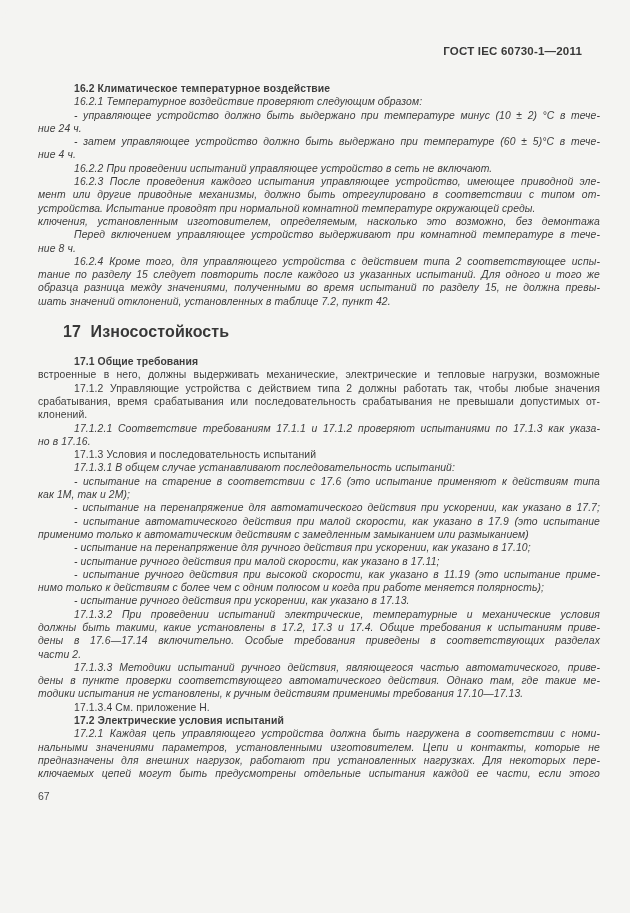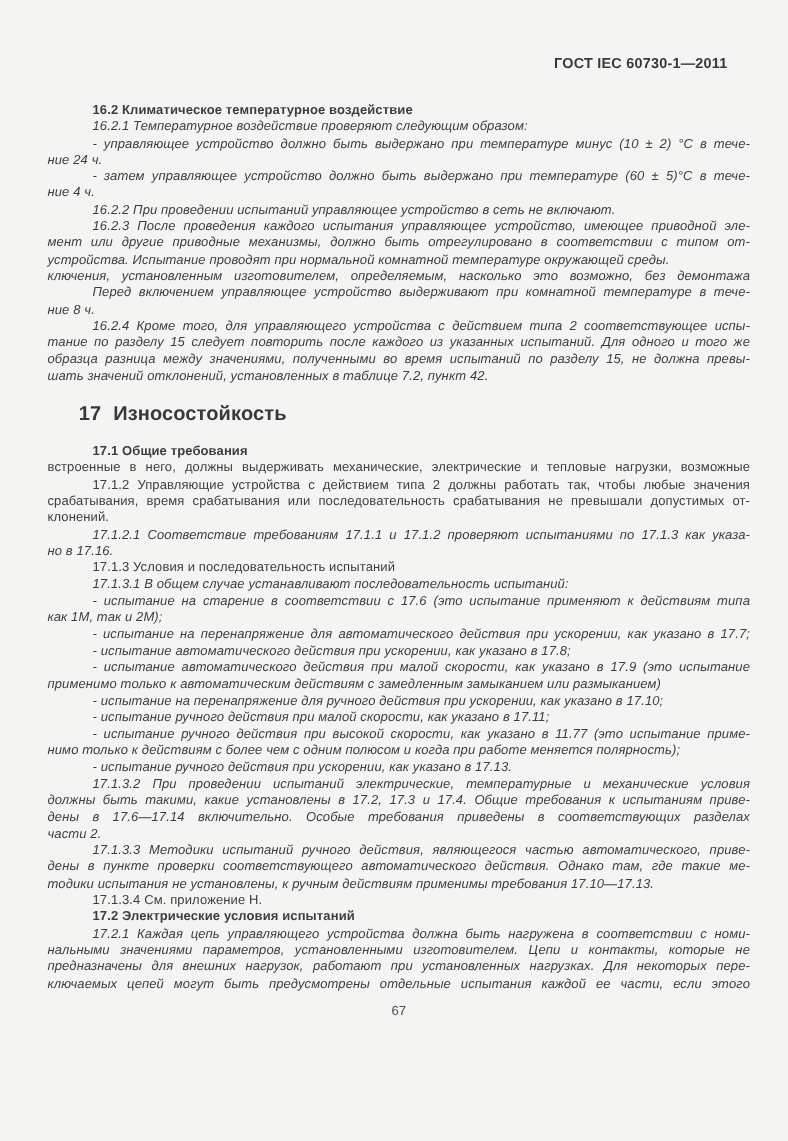--- a/index.html
+++ b/index.html
@@ -55,21 +55,21 @@
     height: 19px;
     line-height: 19px;
     margin: 14px 0;
     text-indent: 25px;
     word-spacing: 5px;
     color: #383838;
     text-align-last: left;
   }
   .page-num {
     margin-top: 9px;
-    text-align: center;
+    text-align: left;
     padding-right: 17px;
     font-size: 10.5px;
     color: #4a4a4a;
   }
 </style>
 </head>
 <body>
 
 <div class="page">
   <div class="doc-header">ГОСТ IEC 60730-1—2011</div>
@@ -98,26 +98,25 @@
       <div class="ln reg in jl">17.1.2 Управляющие устройства с действием типа 2 должны работать так, чтобы любые значения</div>
       <div class="ln reg jl">срабатывания, время срабатывания или последовательность срабатывания не превышали допустимых от-</div>
       <div class="ln reg">клонений.</div>
       <div class="ln ital in jl">17.1.2.1 Соответствие требованиям 17.1.1 и 17.1.2 проверяют испытаниями по 17.1.3 как указа-</div>
       <div class="ln ital">но в 17.16.</div>
       <div class="ln reg in">17.1.3 Условия и последовательность испытаний</div>
       <div class="ln ital in">17.1.3.1 В общем случае устанавливают последовательность испытаний:</div>
       <div class="ln ital in jl">- испытание на старение в соответствии с 17.6 (это испытание применяют к действиям типа</div>
       <div class="ln ital">как 1М, так и 2М);</div>
       <div class="ln ital in jl">- испытание на перенапряжение для автоматического действия при ускорении, как указано в 17.7;</div>
-      <div class="ln ital in">- испытание автоматического действия при ускорении, как указано в 17.8;</div>
       <div class="ln ital in jl">- испытание автоматического действия при малой скорости, как указано в 17.9 (это испытание</div>
       <div class="ln ital">применимо только к автоматическим действиям с замедленным замыканием или размыканием)</div>
       <div class="ln ital in">- испытание на перенапряжение для ручного действия при ускорении, как указано в 17.10;</div>
       <div class="ln ital in">- испытание ручного действия при малой скорости, как указано в 17.11;</div>
-      <div class="ln ital in jl">- испытание ручного действия при высокой скорости, как указано в 11.77 (это испытание приме-</div>
+      <div class="ln ital in jl">- испытание ручного действия при высокой скорости, как указано в 11.19 (это испытание приме-</div>
       <div class="ln ital">нимо только к действиям с более чем с одним полюсом и когда при работе меняется полярность);</div>
       <div class="ln ital in">- испытание ручного действия при ускорении, как указано в 17.13.</div>
       <div class="ln ital in jl">17.1.3.2 При проведении испытаний электрические, температурные и механические условия</div>
       <div class="ln ital jl">должны быть такими, какие установлены в 17.2, 17.3 и 17.4. Общие требования к испытаниям приве-</div>
       <div class="ln ital jl">дены в 17.6—17.14 включительно. Особые требования приведены в соответствующих разделах</div>
       <div class="ln ital">части 2.</div>
       <div class="ln ital in jl">17.1.3.3 Методики испытаний ручного действия, являющегося частью автоматического, приве-</div>
       <div class="ln ital jl">дены в пункте проверки соответствующего автоматического действия. Однако там, где такие ме-</div>
       <div class="ln ital">тодики испытания не установлены, к ручным действиям применимы требования 17.10—17.13.</div>
       <div class="ln reg in">17.1.3.4 См. приложение Н.</div>

